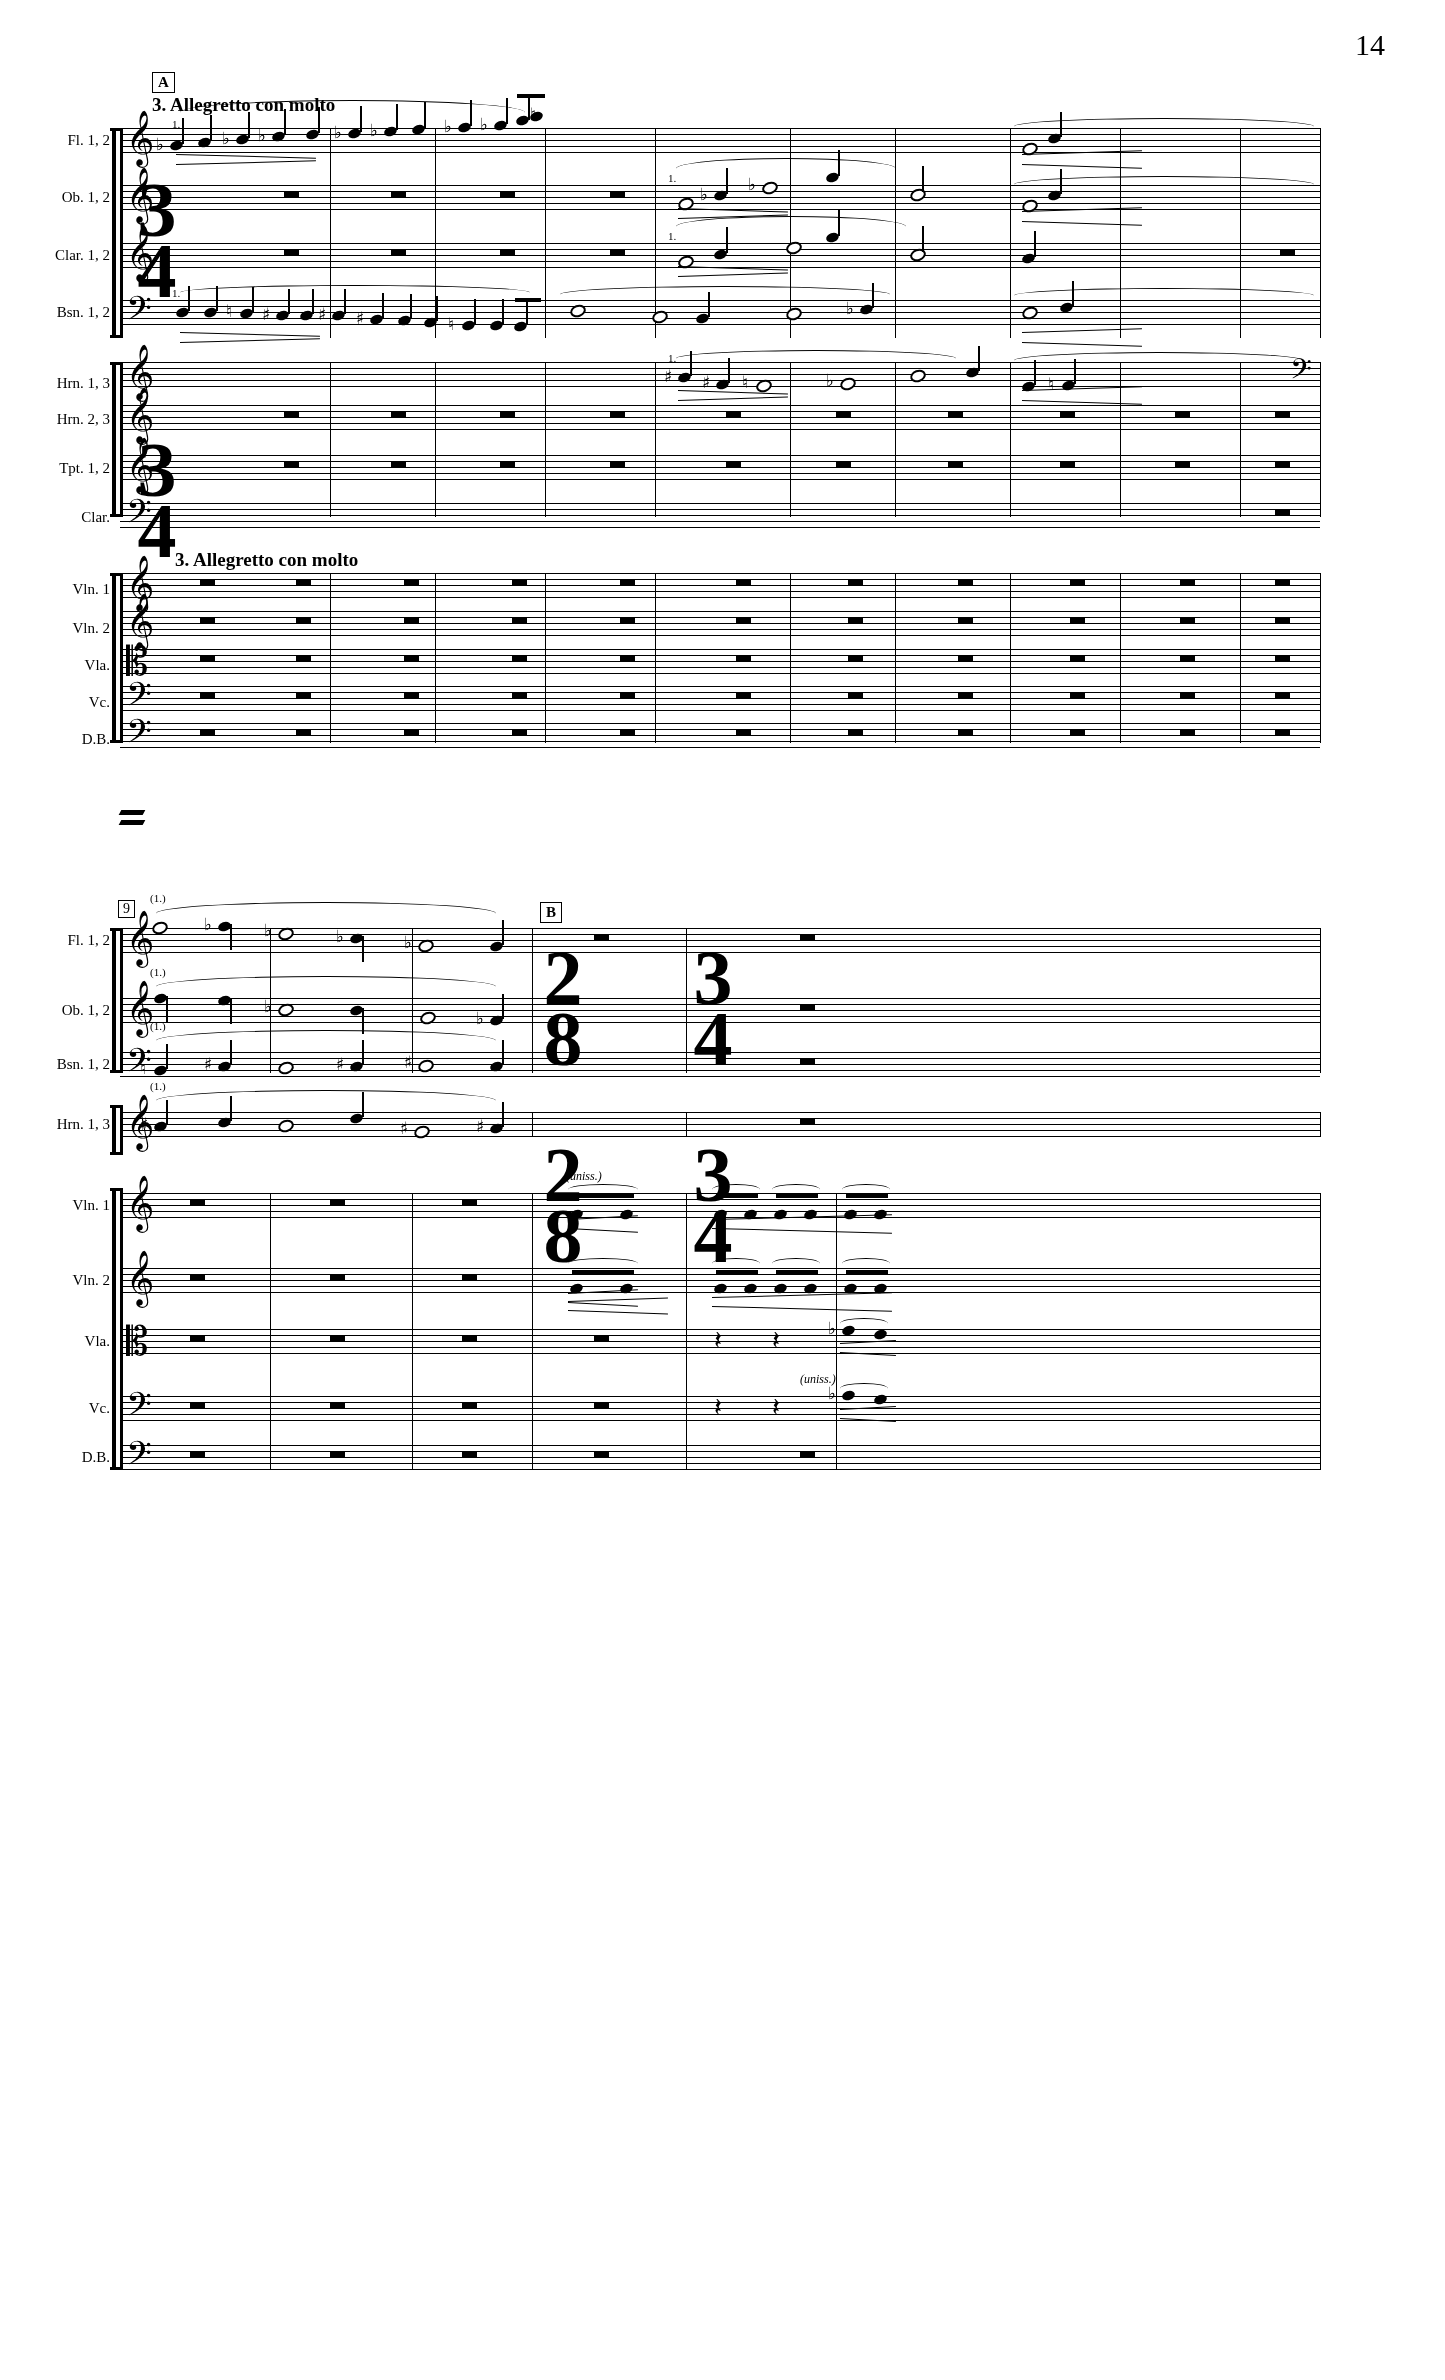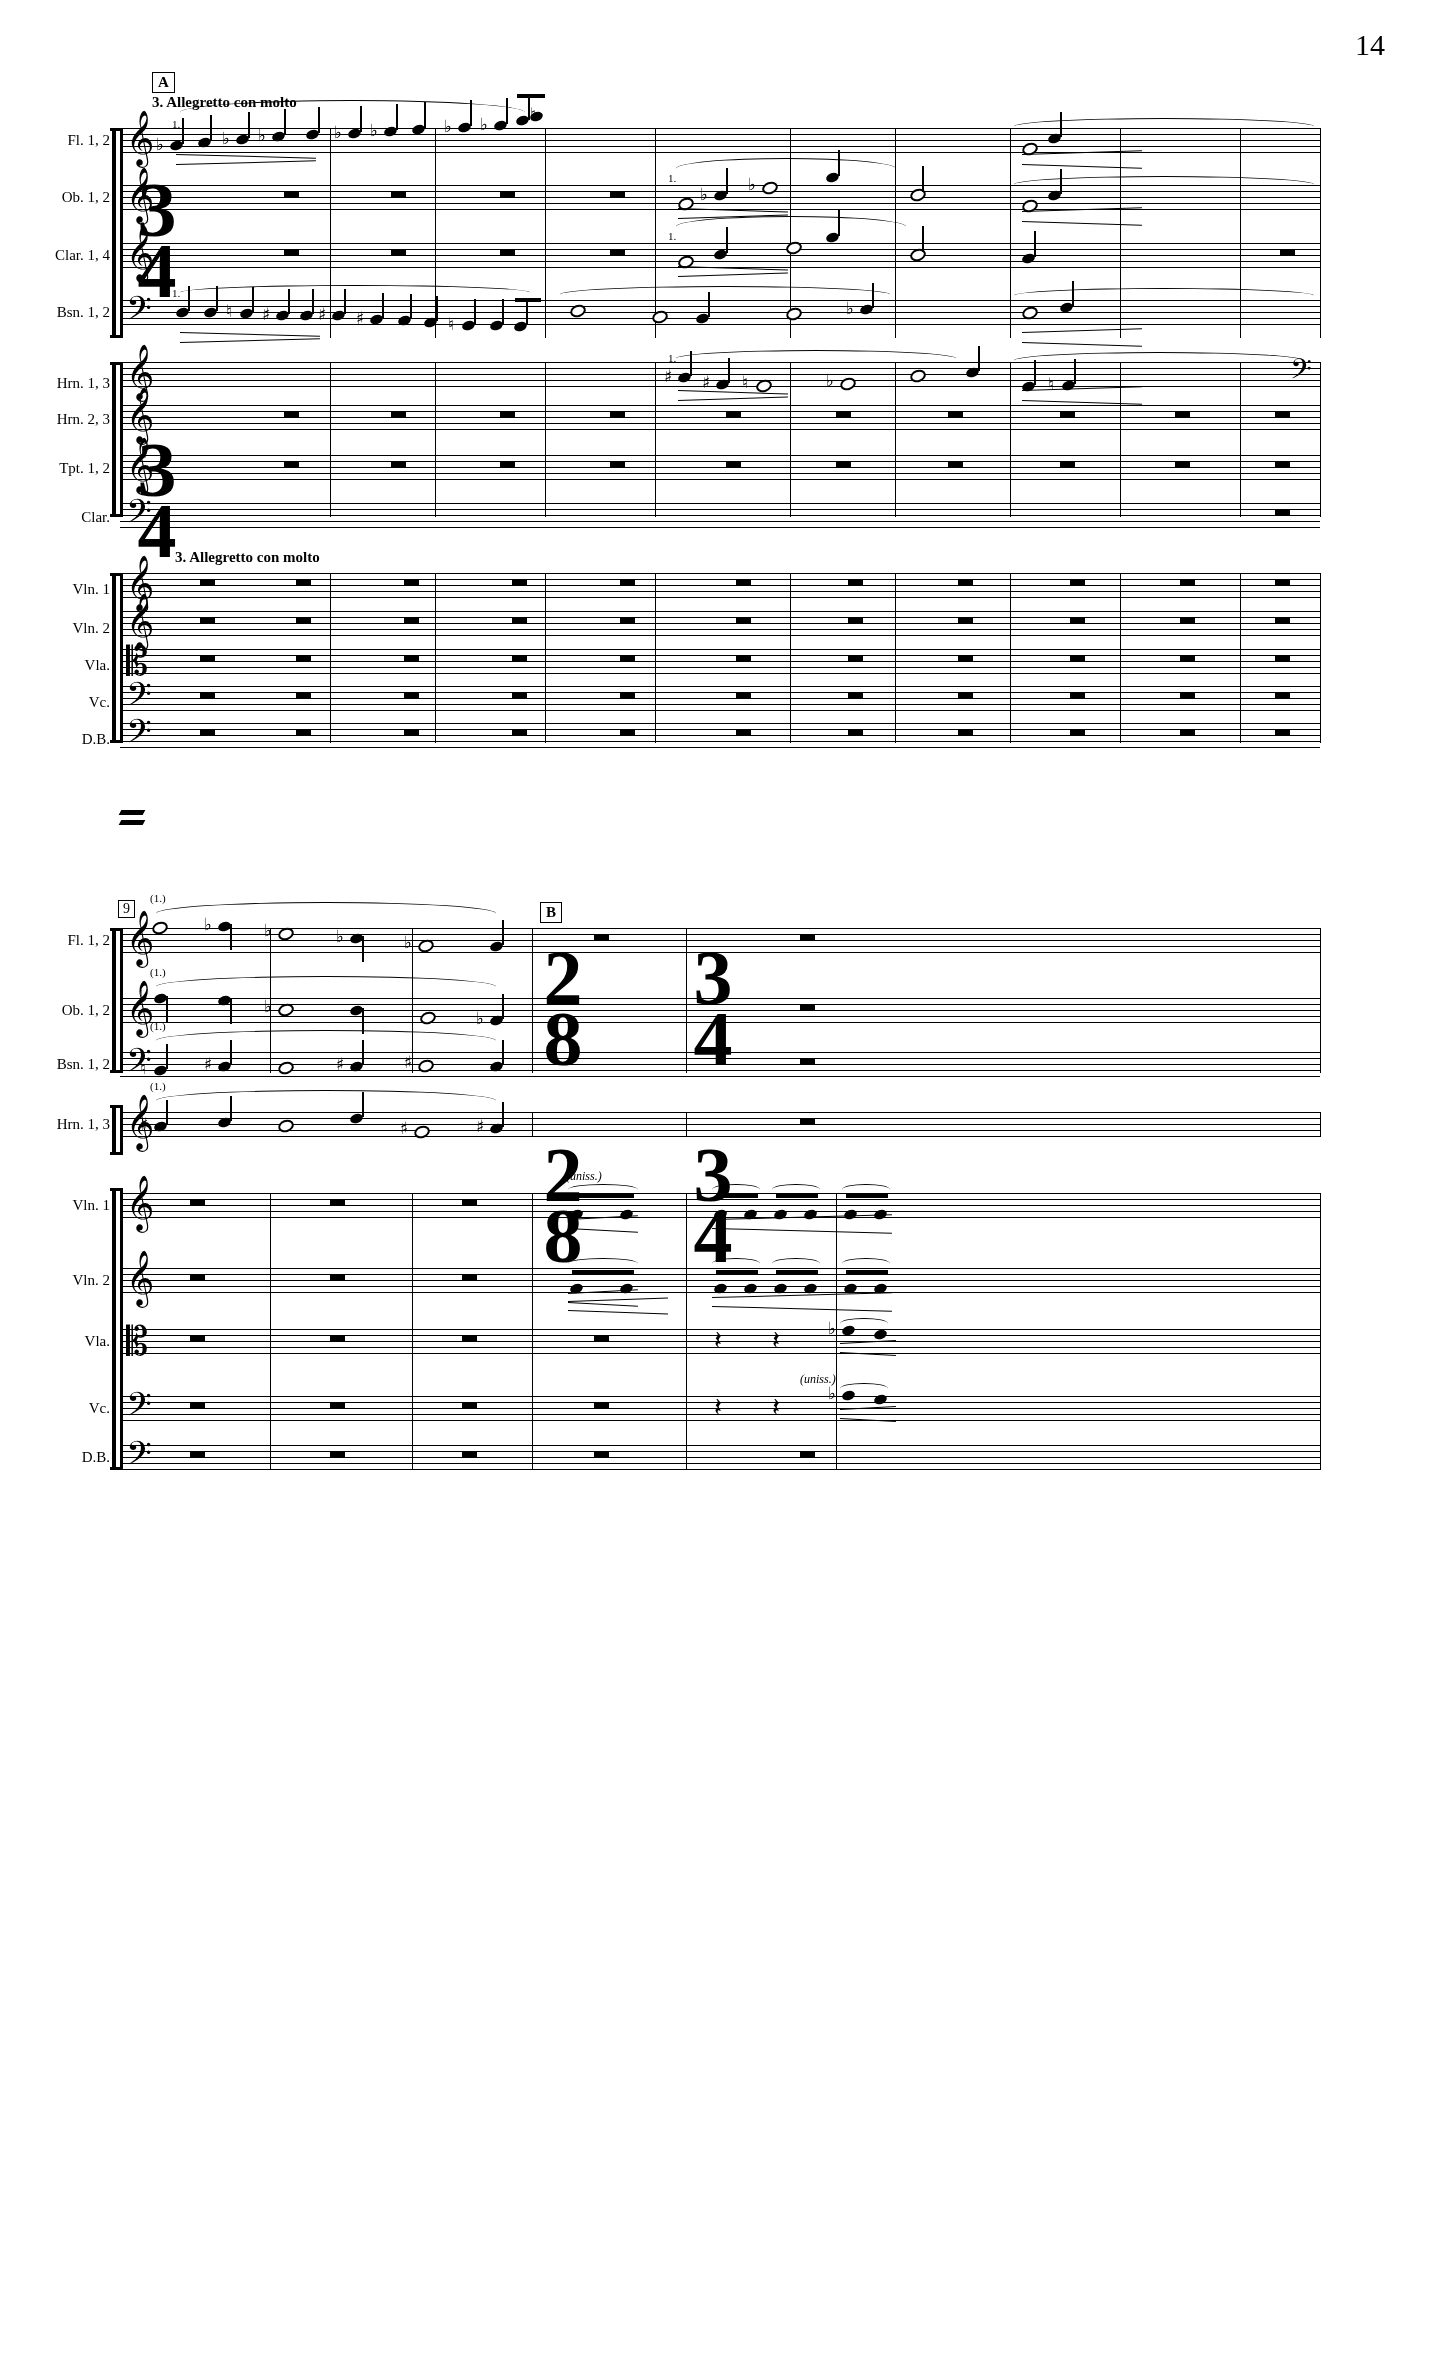--- a/index.html
+++ b/index.html
@@ -24,21 +24,21 @@
 
   .clef{position:absolute;font-family:"DejaVu Sans",sans-serif;line-height:1;}
   .clef.treble{font-size:48px;}
   .clef.bass{font-size:40px;}
   .clef.alto{font-size:40px;}
 
   .timesig{position:absolute;font-family:"Liberation Serif",serif;font-weight:bold;line-height:0.78;text-align:center;}
 
   .rest-whole{position:absolute;width:15px;height:6px;background:#000;}
 
-  .tempo{position:absolute;font-size:15px;font-weight:bold;font-family:"Liberation Serif",serif;white-space:nowrap;}
+  .tempo{position:absolute;font-size:19px;font-weight:bold;font-family:"Liberation Serif",serif;white-space:nowrap;}
 
   .rehearsal{position:absolute;border:1.6px solid #000;font-size:15px;font-weight:bold;padding:1px 5px;font-family:"Liberation Serif",serif;background:#fff;}
 
   .measure-num{position:absolute;font-size:14px;font-family:"Liberation Serif",serif;}
 
   
   .note{position:absolute;width:13px;height:9px;border-radius:50%;background:#000;transform:rotate(-20deg);}
   .note.open{background:#fff;border:2.2px solid #000;width:12px;height:8px;box-sizing:content-box;}
   .stem{position:absolute;width:1.6px;background:#000;}
   .acc{position:absolute;font-family:"DejaVu Sans",sans-serif;font-size:17px;line-height:1;}
@@ -61,21 +61,21 @@
 
   <div class="system" style="left:0;top:0;width:1445px;height:780px;">
 
     <div class="rehearsal" style="left:152px;top:72px;">A</div>
 
     <div class="tempo" style="left:152px;top:94px;">3. Allegretto con molto</div>
     <div class="tempo" style="left:175px;top:549px;">3. Allegretto con molto</div>
 
     <div class="inst-label" style="left:10px;top:132px;width:100px;">Fl. 1, 2</div>
     <div class="inst-label" style="left:10px;top:189px;width:100px;">Ob. 1, 2</div>
-    <div class="inst-label" style="left:10px;top:247px;width:100px;">Clar. 1, 4</div>
+    <div class="inst-label" style="left:10px;top:247px;width:100px;">Clar. 1, 2</div>
     <div class="inst-label" style="left:10px;top:304px;width:100px;">Bsn. 1, 2</div>
     <div class="inst-label" style="left:10px;top:375px;width:100px;">Hrn. 1, 3</div>
     <div class="inst-label" style="left:10px;top:411px;width:100px;">Hrn. 2, 3</div>
     <div class="inst-label" style="left:10px;top:460px;width:100px;">Tpt. 1, 2</div>
     <div class="inst-label" style="left:10px;top:509px;width:100px;">Clar.</div>
     <div class="inst-label" style="left:10px;top:581px;width:100px;">Vln. 1</div>
     <div class="inst-label" style="left:10px;top:620px;width:100px;">Vln. 2</div>
     <div class="inst-label" style="left:10px;top:657px;width:100px;">Vla.</div>
     <div class="inst-label" style="left:10px;top:694px;width:100px;">Vc.</div>
     <div class="inst-label" style="left:10px;top:731px;width:100px;">D.B.</div>

